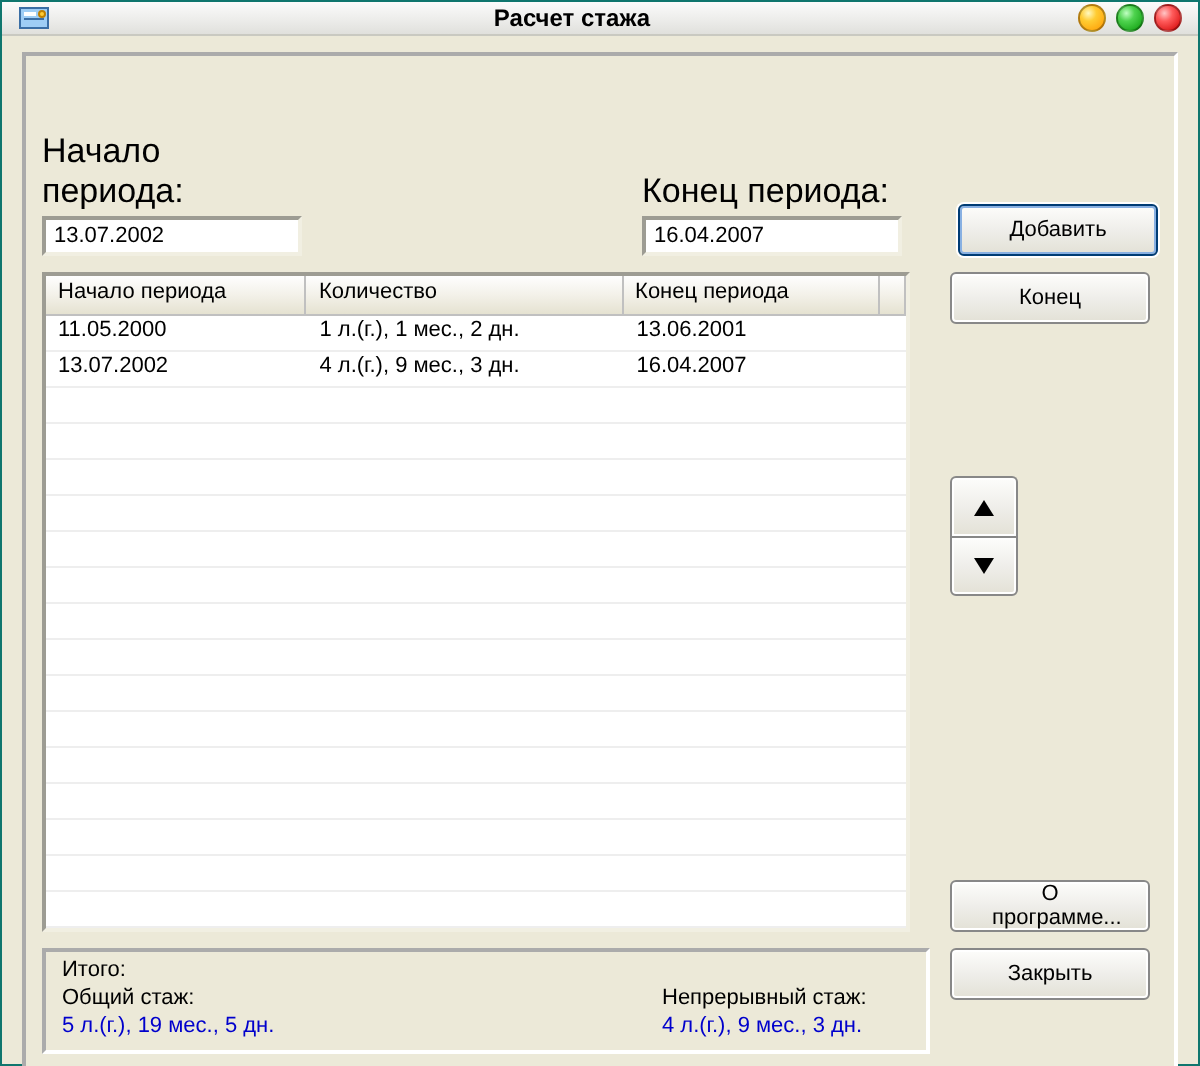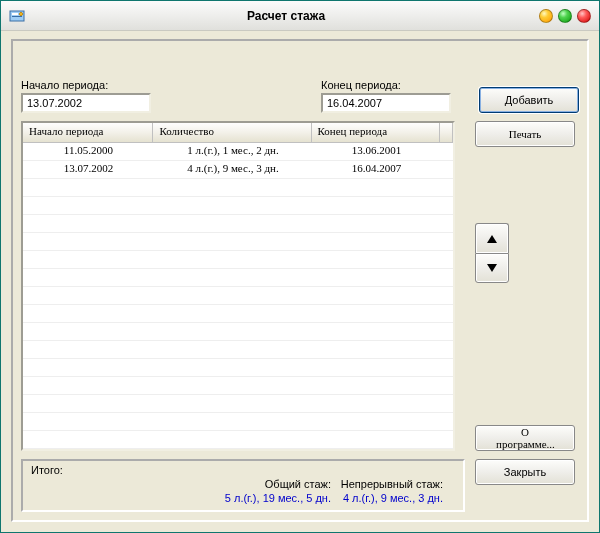--- a/index.html
+++ b/index.html
@@ -68,21 +68,21 @@
     background: #ece9d8;
     padding: 6px 8px 8px 8px;
   }
 
   .fields-row {
     display: flex;
     align-items: flex-end;
     margin-bottom: 8px;
   }
   .field-col { display: flex; flex-direction: column; }
-  .field-label { color: #000; margin-bottom: 2px; font-size: 11px; margin-top: 32px; }
+  .field-label { color: #000; margin-bottom: 2px; font-size: 17px; margin-top: 32px; }
   .text-input {
     height: 20px;
     padding: 2px 4px;
     font-family: inherit;
     font-size: 11px;
     border: 2px inset #f1efe2;
     background: #fff;
     outline: none;
   }
   .start-col { width: 130px; margin-right: 170px; }
@@ -103,21 +103,20 @@
     border: 1px solid #003c74;
     box-shadow: 0 0 0 1px #88b0e2 inset, 0 0 0 1px #fff;
   }
   .btn-wide { width: 100px; }
 
   .main-row {
     display: flex;
     flex: 1;
     gap: 20px;
     margin-bottom: 8px;
-    font-family: Liberation Serif, serif;
   }
   .table-wrap {
     flex: 1;
     border: 2px inset #f1efe2;
     background: #fff;
     display: flex;
     flex-direction: column;
     overflow: hidden;
   }
   .thead {
@@ -131,21 +130,20 @@
     padding: 2px 6px;
     font-size: 11px;
     color: #000;
     background: linear-gradient(to bottom, #fefefe, #f3f1e9, #e5e2d1);
   }
   .tbody { flex: 1; overflow: hidden; }
   .trow {
     display: flex;
     height: 18px;
     border-bottom: 1px solid #eeeeee;
-    text-align: center;
   }
   .td {
     padding: 1px 6px;
     font-size: 11px;
     overflow: hidden;
     white-space: nowrap;
   }
   .col-start { width: 132px; }
   .col-qty { width: 160px; }
   .col-end { width: 130px; }
@@ -171,25 +169,25 @@
     border-radius: 3px;
     cursor: pointer;
     box-shadow: 0 0 0 1px #fff inset;
   }
   .arrow-group { display: flex; flex-direction: column; gap: 0px; align-self: flex-start; }
   .arrow-group .btn-icon:first-child { border-bottom: 0; border-radius: 3px 3px 0 0; }
   .arrow-group .btn-icon:last-child { border-radius: 0 0 3px 3px; }
 
   .summary {
     border: 2px inset #fff;
-    padding: 3px 20px 6px 8px;
+    padding: 3px 4px 6px 8px;
     background: #ece9d8;
   }
   .summary-title { font-size: 11px; margin-bottom: 2px; }
-  .summary-cols { display: flex; text-align: right; }
+  .summary-cols { display: flex; }
   .summary-left { width: 300px; }
   .summary-right { flex: 1; }
   .summary-label { font-size: 11px; }
   .summary-value { color: #0000cc; font-size: 11px; margin-top: 2px; }
 
   .bottom-row { display:flex; }
   .bottom-row .summary { flex:1; margin-right:10px; }
   .bottom-right { width:104px; display:flex; align-items:flex-start; justify-content:flex-start; }
 
 </style>
@@ -338,21 +336,21 @@
               </div>
               <div class="trow">
                 <div class="td col-start"></div>
                 <div class="td col-qty"></div>
                 <div class="td col-end"></div>
                 <div class="td col-filler"></div>
               </div>
             </div>
         </div>
         <div class="side-col">
-          <button class="btn btn-wide">Печать</button>
+          <button class="btn btn-wide">Конец</button>
           <div style="height:60px"></div>
           <div class="arrow-group">
             <button class="btn-icon">
               <svg width="12" height="12" viewBox="0 0 12 12">
                   <polygon points="6,2 11,10 1,10" fill="#000"></polygon>
                 </svg>
             </button>
             <button class="btn-icon">
               <svg width="12" height="12" viewBox="0 0 12 12">
                   <polygon points="1,2 11,2 6,10" fill="#000"></polygon>

